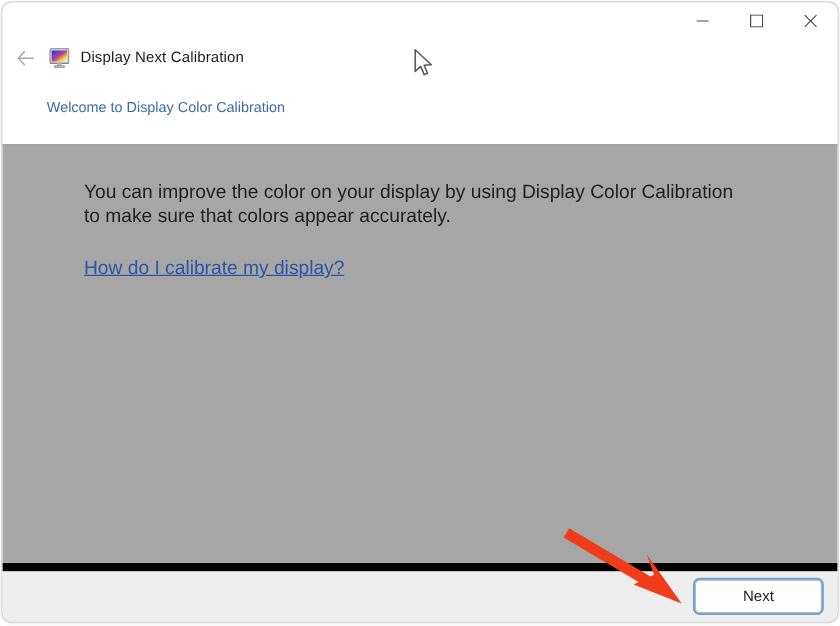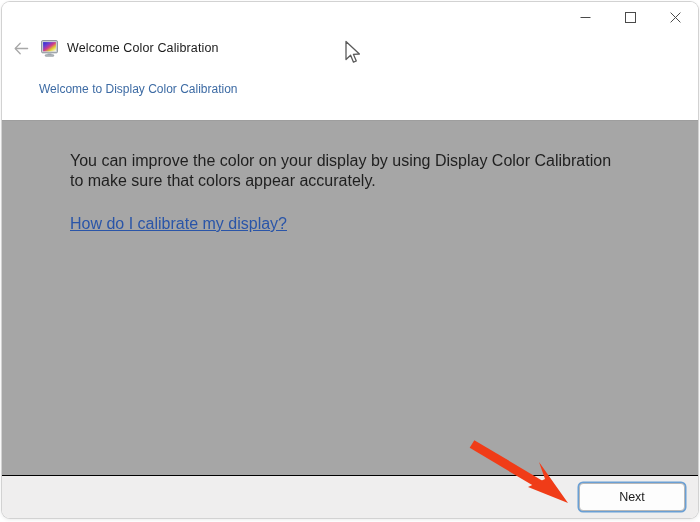--- a/index.html
+++ b/index.html
@@ -133,21 +133,21 @@
     text-decoration: underline;
     cursor: pointer;
     display: inline-block;
   }
 
   
   #footer {
     flex: 0 0 auto;
     height: 42px;
     background: #efeeee;
-    border-top: 1px solid #000000;
+    border-top: 7px solid #000000;
     display: flex;
     align-items: center;
     justify-content: flex-end;
     padding-right: 13px;
     gap: 3px;
   }
   .dialog-button {
     min-width: 76px;
     height: 26px;
     padding: 0 14px;
@@ -235,21 +235,21 @@
               <stop offset="100%" stop-color="#ffffff"></stop>
             </linearGradient>
           </defs>
           <rect x="0.6" y="0.6" width="15.8" height="12.2" rx="1" fill="#cfd4da" stroke="#7d848c" stroke-width="0.9"></rect>
           <rect x="2.1" y="2.1" width="12.8" height="9.2" fill="url(#scr)"></rect>
           <rect x="6.5" y="12.8" width="4" height="2.1" fill="#b9bfc6"></rect>
           <rect x="4.3" y="14.7" width="8.4" height="1.6" rx="0.5" fill="#b9bfc6" stroke="#7d848c" stroke-width="0.6"></rect>
         </svg>
       </div>
 
-      <div id="app-title">Welcome Color Calibration</div>
+      <div id="app-title">Display Next Calibration</div>
     </div>
 
     <div id="page-heading">Welcome to Display Color Calibration</div>
   </div>
 
   <div id="content">
     <div id="content-inner">
       <p class="body-para">You can improve the color on your display by using Display Color Calibration to make sure that colors appear accurately.</p>
       <a id="help-link" href="#">How do I calibrate my display?</a>
     </div>

